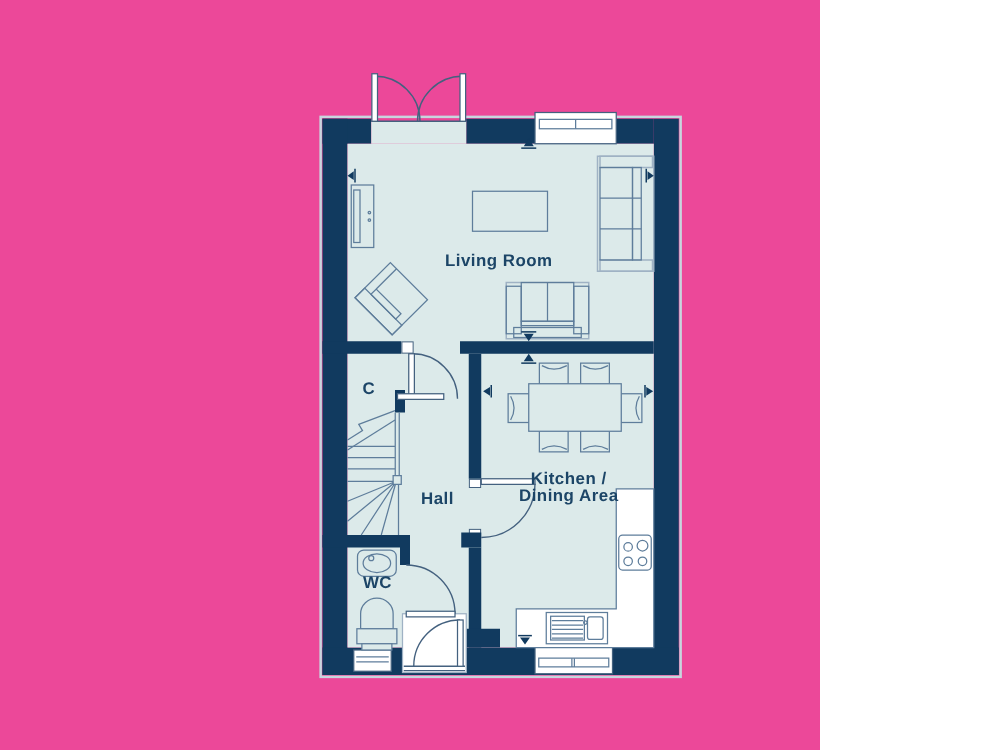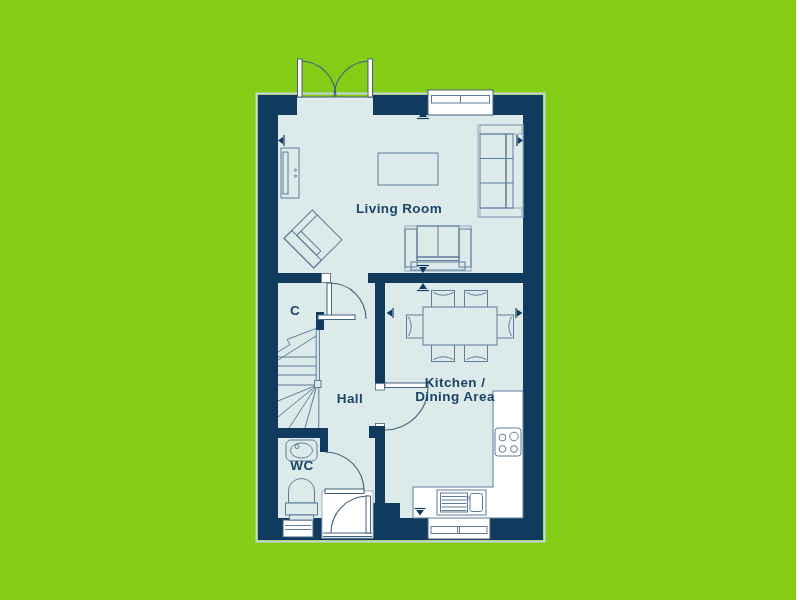--- a/index.html
+++ b/index.html
@@ -5,21 +5,21 @@
   :root{
     --wall:#113A5F;
     --floor:#DCEAEA;
     --outline:#C8D5DE;
     --furn:#5E7D9B;
     --furnlight:#9FB2C4;
     --detail:#44617F;
     --text:#1C4567;
   }
   html,body{margin:0;padding:0;background:#fff;}
-  .stage{position:relative;width:796px;height:600px;background:#84cc16;overflow:hidden;
+  .stage{position:relative;width:656px;height:600px;background:#ec4899;overflow:hidden;
          font-family:"Liberation Sans", sans-serif;}
   svg{position:absolute;left:0;top:0;}
   .wall{fill:var(--wall);stroke:none;}
   .floor{fill:var(--floor);stroke:none;}
   .whitebox{fill:#fff;stroke:var(--detail);stroke-width:1;}
   .whitebox-light{fill:#fff;stroke:var(--furnlight);stroke-width:1;}
   .jamb{fill:#fff;stroke:var(--detail);stroke-width:0.8;}
   .fl{fill:none;stroke:var(--furn);stroke-width:1;}
   .fl-fill{fill:var(--floor);stroke:var(--furn);stroke-width:1;}
   .fl-light{fill:none;stroke:var(--furnlight);stroke-width:1.2;}

